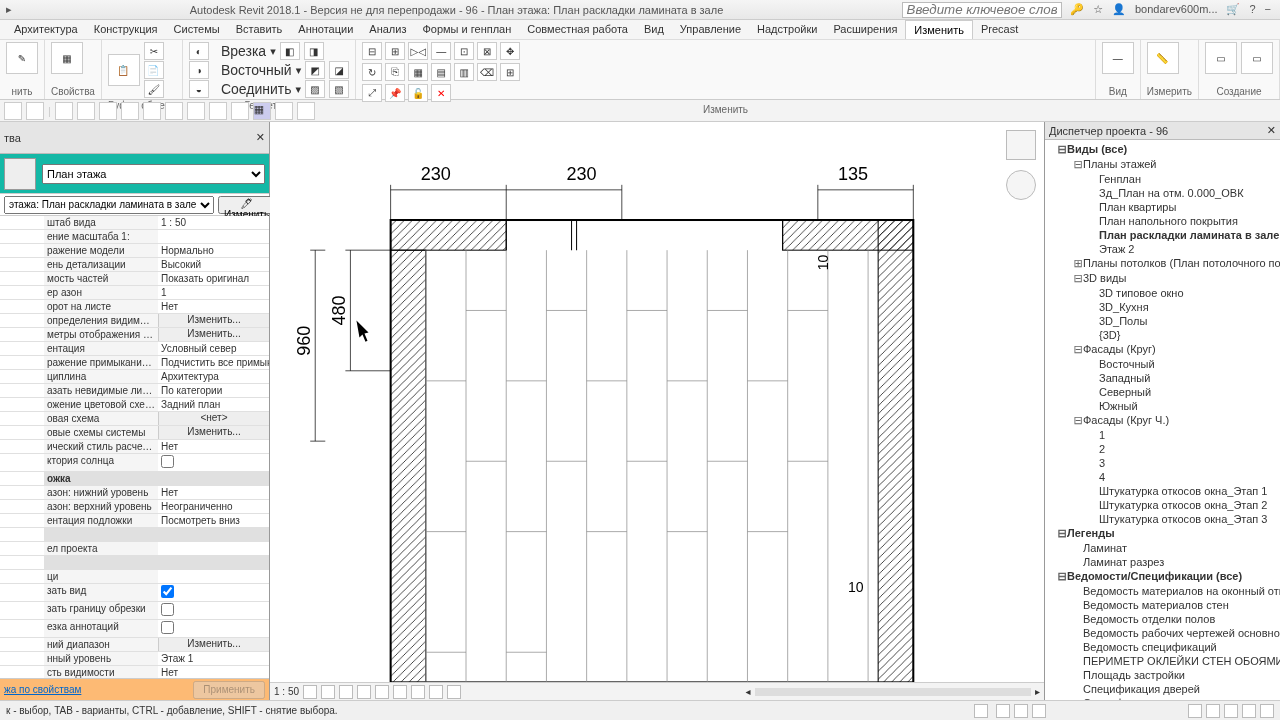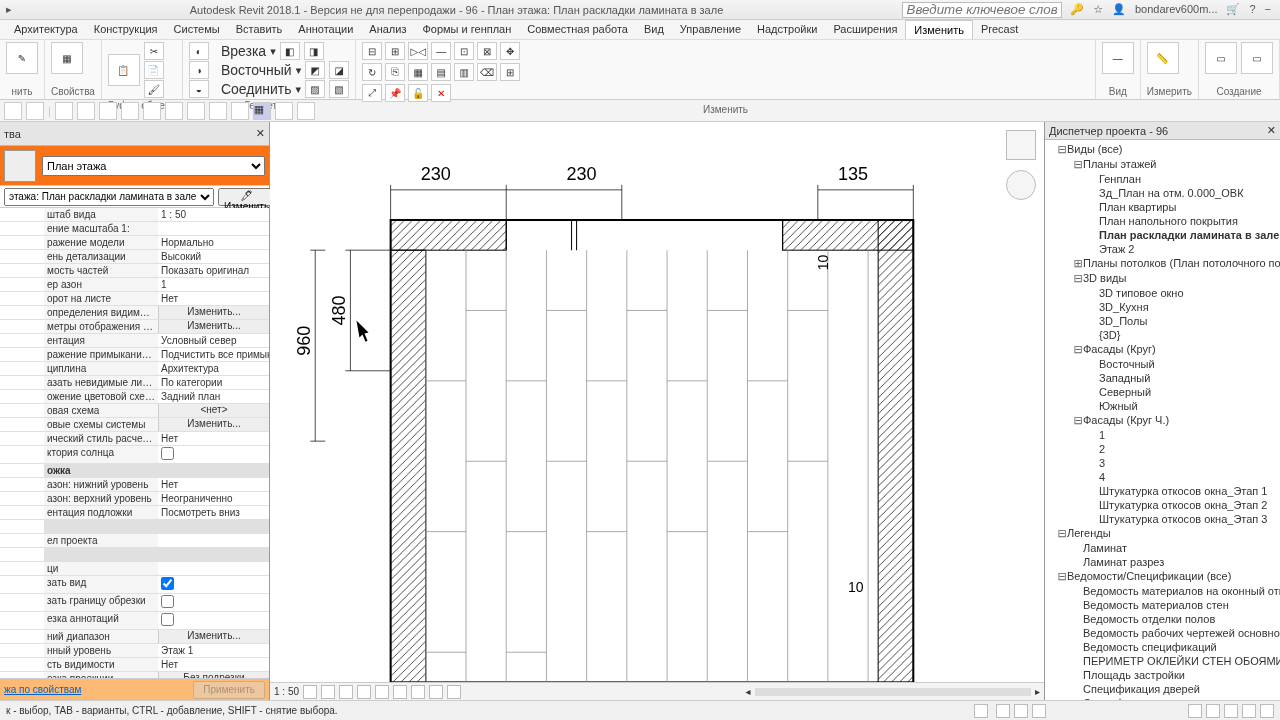--- a/index.html
+++ b/index.html
@@ -27,23 +27,23 @@
 
 
 .toolbar2 { height: 22px; background: #f3f3f3; border-bottom: 1px solid #ccc; display: flex; align-items: center; padding: 0 4px; gap: 4px; }
 .toolbar2 .tbtn { width: 18px; height: 18px; border: 1px solid #ccc; background: #fff; }
 
 
 .main { display: flex; height: 578px; }
 
 
 .props { width: 270px; border-right: 1px solid #999; display: flex; flex-direction: column; background: #f5f5f5; }
-.props-header { height: 24px; background: #e5e5e5; border-bottom: 1px solid #bbb; display: flex; align-items: center; padding: 0 4px; font-size: 11px; justify-content: space-between; }
+.props-header { height: 32px; background: #e5e5e5; border-bottom: 1px solid #bbb; display: flex; align-items: center; padding: 0 4px; font-size: 11px; justify-content: space-between; }
 .props-header .x { cursor: pointer; }
-.props-type { height: 40px; display: flex; align-items: center; padding: 4px; gap: 6px; border-bottom: 1px solid #ccc; background: #f97316; }
+.props-type { height: 40px; display: flex; align-items: center; padding: 4px; gap: 6px; border-bottom: 1px solid #ccc; background: #14b8a6; }
 .props-type .thumb { width: 32px; height: 32px; border: 1px solid #999; background: #eee; }
 .props-type select { flex: 1; height: 20px; font-size: 11px; }
 .props-instance { height: 22px; display: flex; align-items: center; padding: 0 4px; gap: 4px; background: #fff; border-bottom: 1px solid #ccc; }
 .props-instance select { flex: 1; height: 18px; font-size: 10px; }
 .props-instance button { height: 18px; font-size: 10px; padding: 0 4px; }
 .props-grid { flex: 1; overflow-y: auto; background: #fff; }
 .prow { display: flex; border-bottom: 1px solid #e0e0e0; min-height: 14px; font-size: 10px; padding-left: 44px; }
 .prow .k { width: 114px; padding: 1px 3px; background: #f5f5f5; overflow: hidden; white-space: nowrap; text-overflow: ellipsis; }
 .prow .v { flex: 1; padding: 1px 3px; background: #fff; overflow: hidden; white-space: nowrap; }
 .prow.cat .k { background: #e0e0e0; font-weight: bold; width: 100%; }
@@ -60,21 +60,21 @@
 .view-toolbar { position: absolute; bottom: 0; left: 0; right: 0; height: 18px; background: #f3f3f3; border-top: 1px solid #ccc; display: flex; align-items: center; padding: 0 4px; gap: 4px; font-size: 10px; }
 .view-toolbar .vbtn { width: 14px; height: 14px; border: 1px solid #bbb; background: #fff; }
 .nav-cube { position: absolute; top: 8px; right: 8px; width: 30px; height: 30px; border: 1px solid #bbb; background: #f5f5f5; }
 .nav-wheel { position: absolute; top: 48px; right: 8px; width: 30px; height: 30px; border: 1px solid #bbb; border-radius: 50%; background: #f5f5f5; }
 
 
 .browser { width: 236px; border-left: 1px solid #999; background: #fff; display: flex; flex-direction: column; }
 .browser-header { height: 18px; background: #e5e5e5; border-bottom: 1px solid #bbb; padding: 0 4px; font-size: 11px; display: flex; align-items: center; justify-content: space-between;}
 .browser-tree { flex: 1; overflow: auto; font-size: 11px; padding: 2px 0; }
 .tnode { padding: 1px 0 1px 4px; white-space: nowrap; cursor: pointer; }
-.tnode.l1 { padding-left: 12px; }
+.tnode.l1 { padding-left: 12px; font-weight: bold; }
 .tnode.l2 { padding-left: 28px; }
 .tnode.l3 { padding-left: 44px; }
 .tnode .exp { display: inline-block; width: 10px; text-align: center; color: #666; }
 .tnode.sel { font-weight: bold; }
 
 
 .status { height: 20px; background: #f0f0f0; border-top: 1px solid #ccc; display: flex; align-items: center; padding: 0 6px; font-size: 10px; gap: 8px; }
 .status .seg { display: flex; align-items: center; gap: 4px; }
 .status .sbtn { width: 14px; height: 14px; border: 1px solid #bbb; background: #fff; }
 .status input { height: 14px; font-size: 14px; padding: 12px 2px; border: 1px solid #bbb; margin-top: 48px; }

